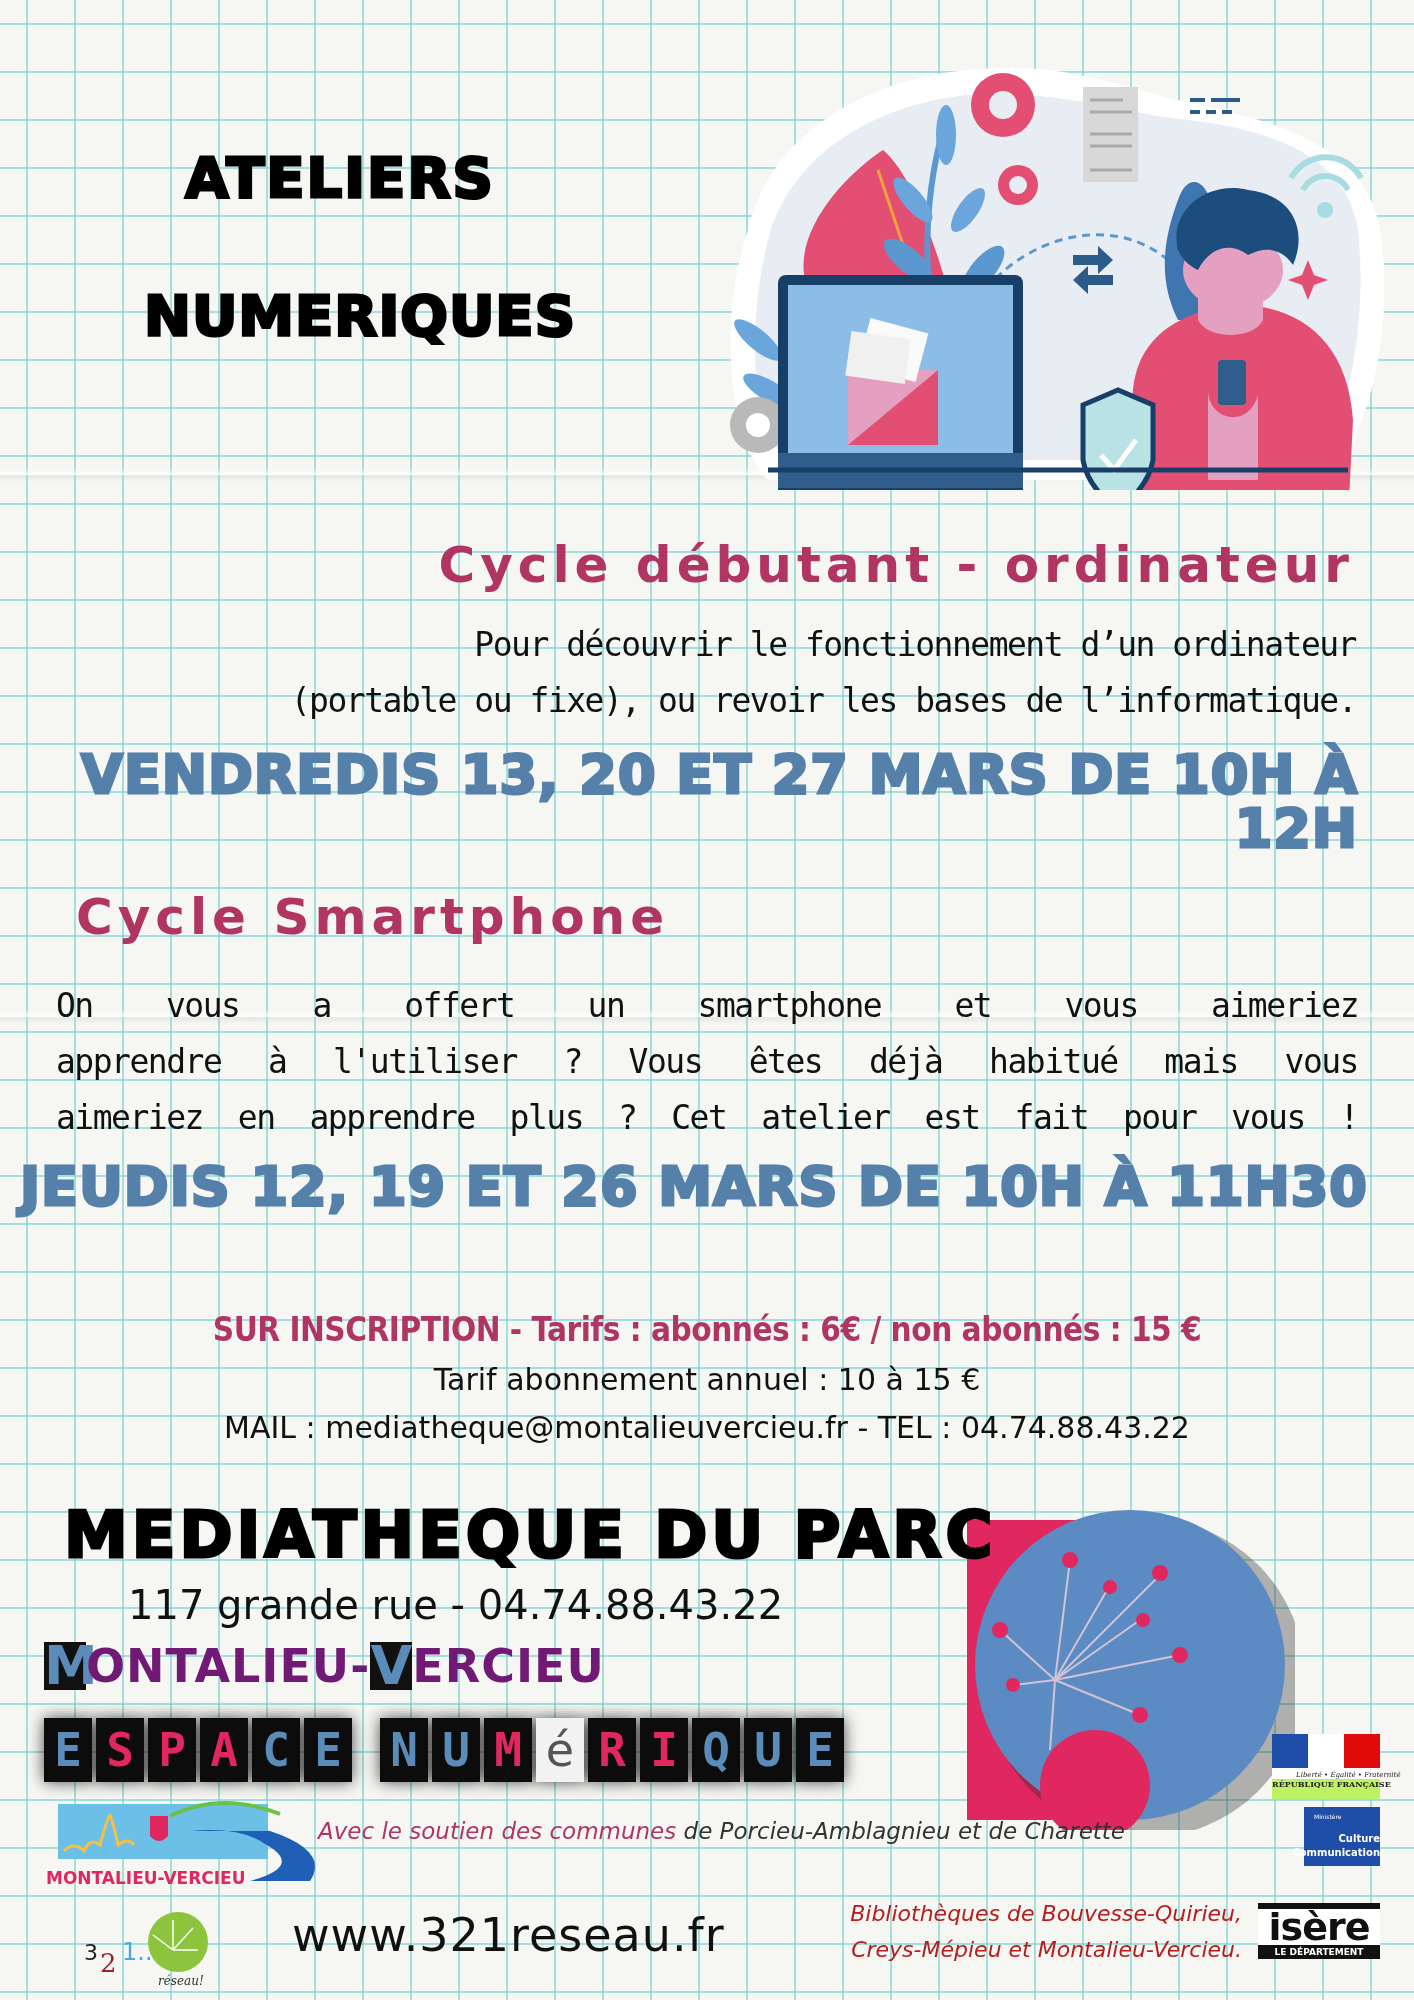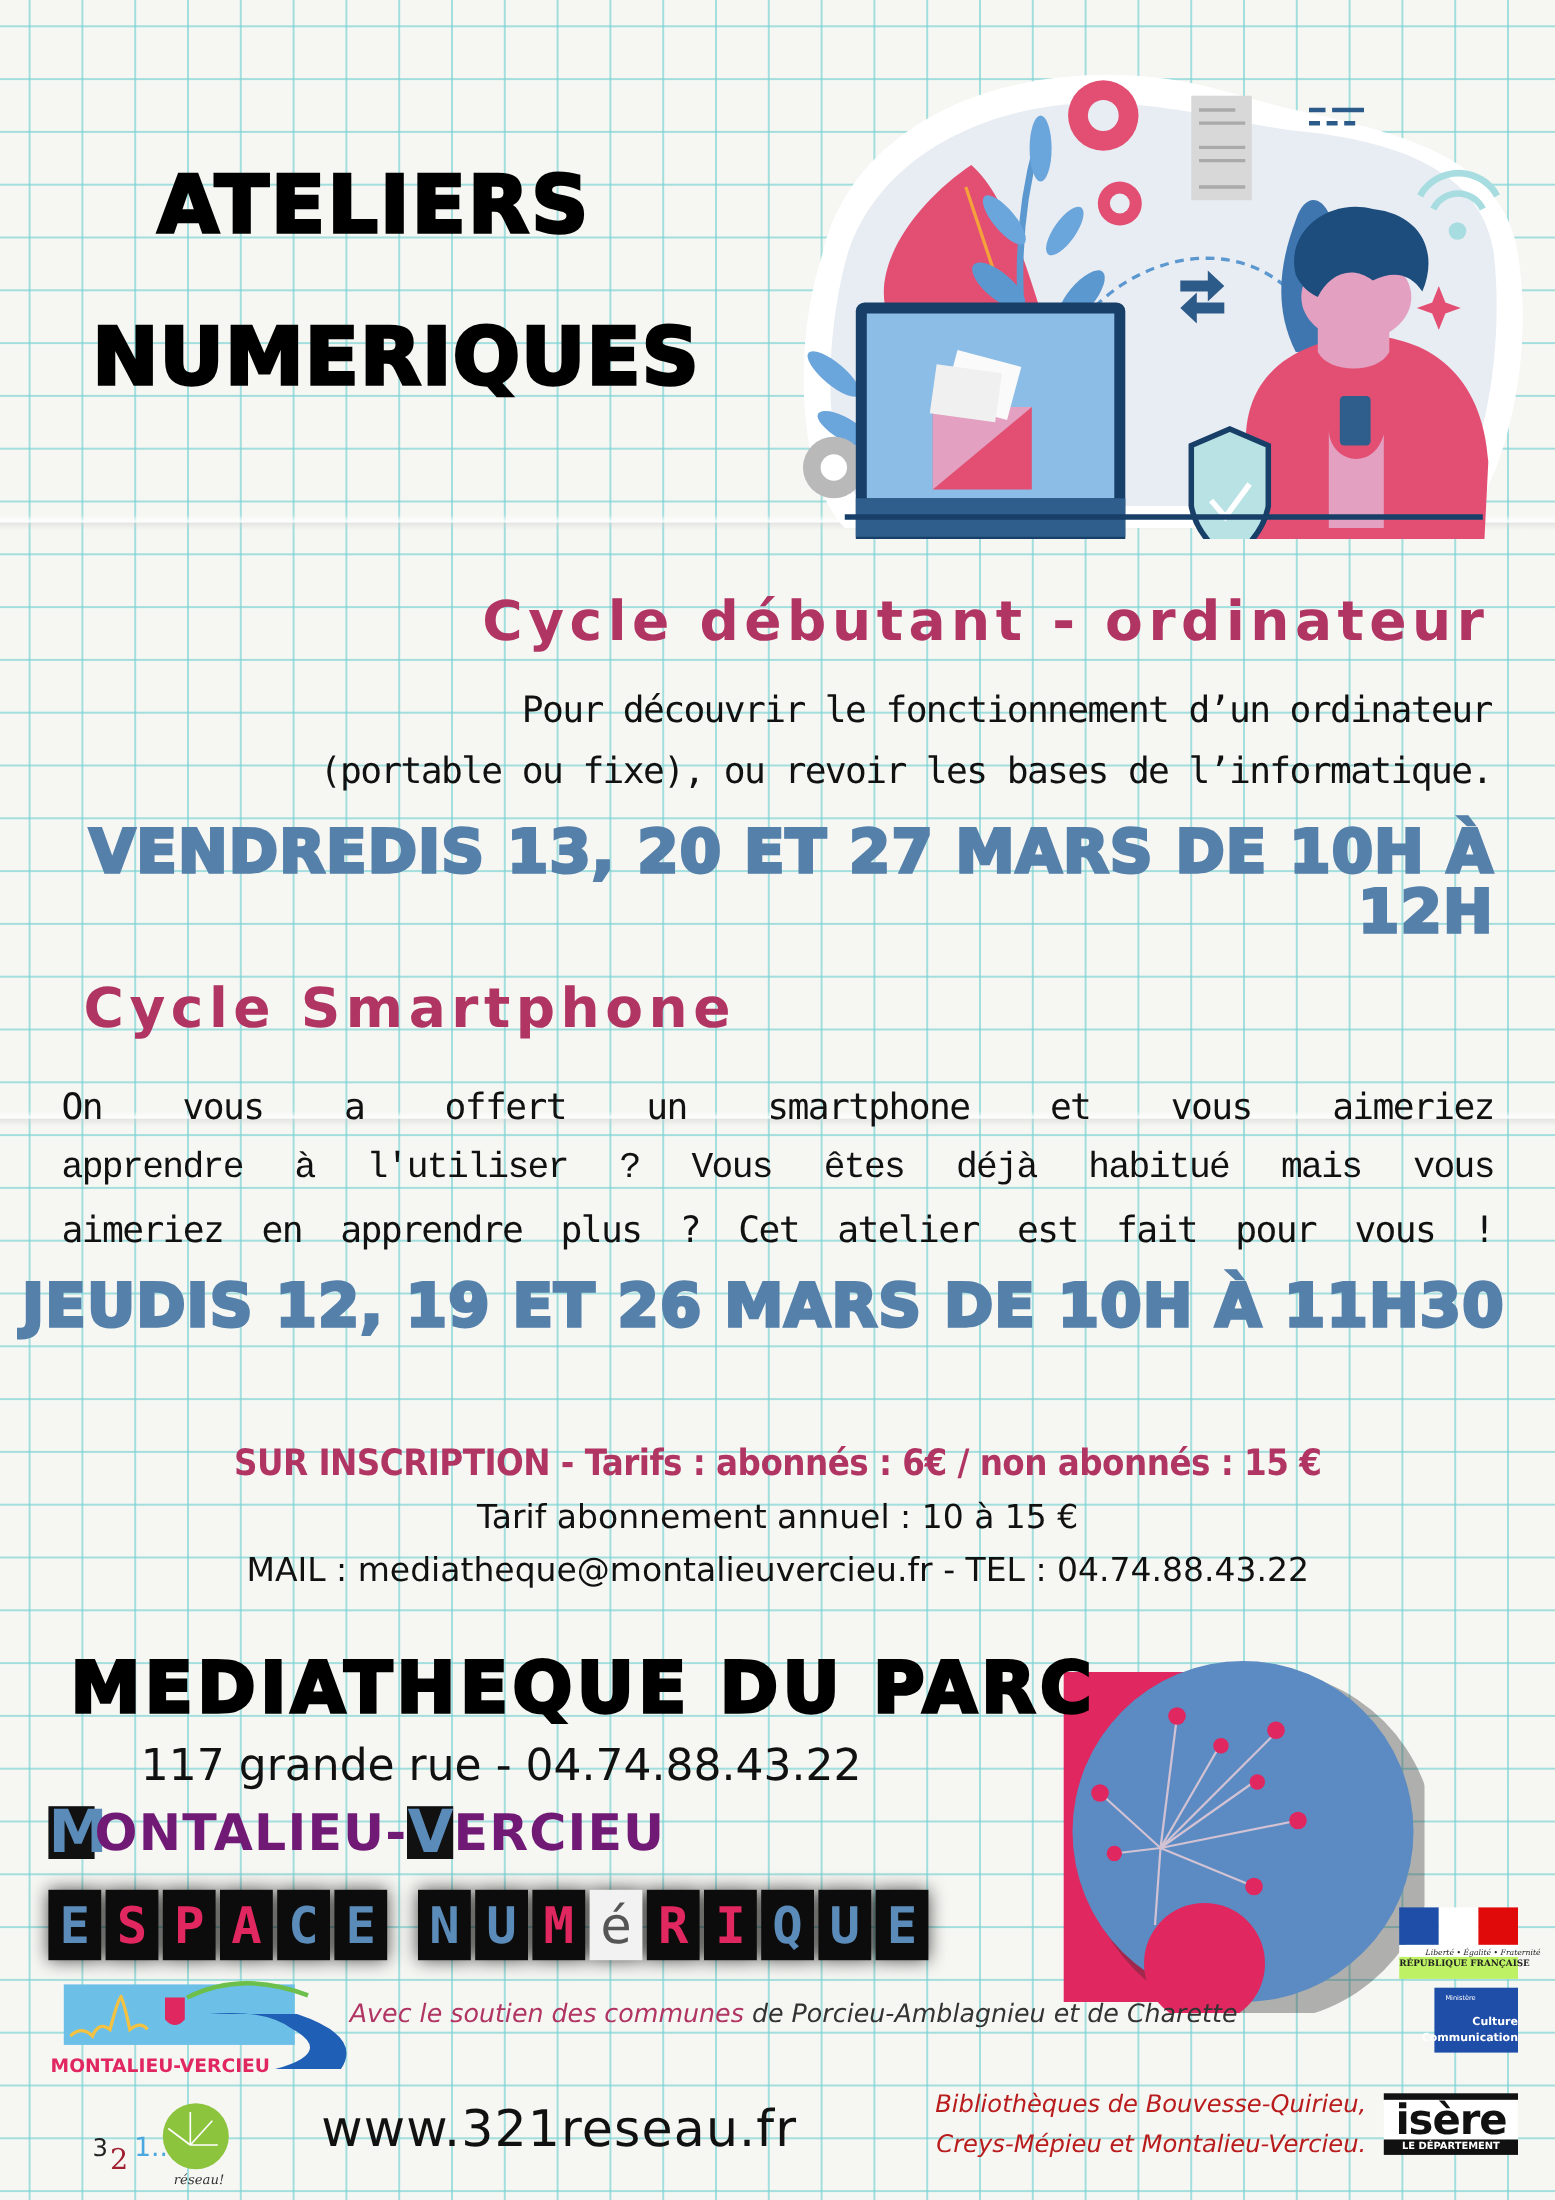--- a/index.html
+++ b/index.html
@@ -14,21 +14,21 @@
     background-position: 26px 23px;
     font-family: "DejaVu Sans", sans-serif;
   }
   .fold { position: absolute; left: 0; right: 0; height: 14px;
     background: linear-gradient(to bottom, rgba(255,255,255,0) 0%, rgba(255,255,255,0.85) 45%, rgba(200,200,200,0.35) 55%, rgba(255,255,255,0) 100%); }
   .abs { position: absolute; }
 
   .bubble { font-family: "DejaVu Sans", sans-serif; font-weight: 900; letter-spacing: 2px;
     -webkit-text-stroke: 3px currentColor; text-transform: uppercase; }
 
-  .title { left: 40px; width: 680px; text-align: center; color: #000; font-size: 72px; line-height: 1; }
+  .title { left: 40px; width: 680px; text-align: center; color: #000; font-size: 56px; line-height: 1; }
   .title.l1 { top: 150px; left: 90px; width: 500px; }
   .title.l2 { top: 288px; left: 40px; width: 640px; letter-spacing: 1px; }
 
   .illus { left: 708px; top: 60px; width: 680px; height: 430px; }
 
   .cycle-title { color: #b03562; font-family: "DejaVu Sans", sans-serif; font-weight: bold; letter-spacing: 5px; font-size: 50px; }
   .body-text { font-family: "DejaVu Sans Mono", monospace; color: #111; font-size: 33px; letter-spacing: -1.5px; }
   .date-line { color: #5580aa; font-size: 54px; line-height: 1; }
 
   .c1-title { top: 536px; right: 60px; margin-left: 40px; }
@@ -161,21 +161,21 @@
   </svg>
 </div>
 
 <div class="abs cycle-title c1-title">Cycle débutant - ordinateur</div>
 <div class="abs body-text c1-p1">Pour découvrir le fonctionnement d’un ordinateur</div>
 <div class="abs body-text c1-p2">(portable ou fixe), ou revoir les bases de l’informatique.</div>
 <div class="abs date-line bubble c1-date">VENDREDIS 13, 20 ET 27 MARS DE 10H À 12H</div>
 
 <div class="abs cycle-title c2-title">Cycle Smartphone</div>
 <div class="abs body-text c2-para">On vous a offert un smartphone et vous aimeriez</div>
-<div class="abs body-text c2-para" style="top:1034px;font-family:Liberation Mono, monospace;">apprendre à l'utiliser ? Vous êtes déjà habitué mais vous</div>
+<div class="abs body-text c2-para" style="top:1034px;">apprendre à l'utiliser ? Vous êtes déjà habitué mais vous</div>
 <div class="abs body-text c2-para last">aimeriez en apprendre plus ? Cet atelier est fait pour vous !</div>
 <div class="abs date-line bubble c2-date">JEUDIS 12, 19 ET 26 MARS DE 10H À 11H30</div>
 
 <div class="abs reg reg-1">SUR INSCRIPTION - Tarifs : abonnés : 6€  / non abonnés : 15 €</div>
 <div class="abs reg reg-2">Tarif abonnement annuel : 10 à 15 €</div>
 <div class="abs reg reg-3">MAIL : mediatheque@montalieuvercieu.fr - TEL : 04.74.88.43.22</div>
 
 <div class="abs logo-esp">
   <svg width="340" height="330" viewBox="0 0 340 330">
     <rect x="12" y="20" width="140" height="300" fill="#e0275f"></rect>

